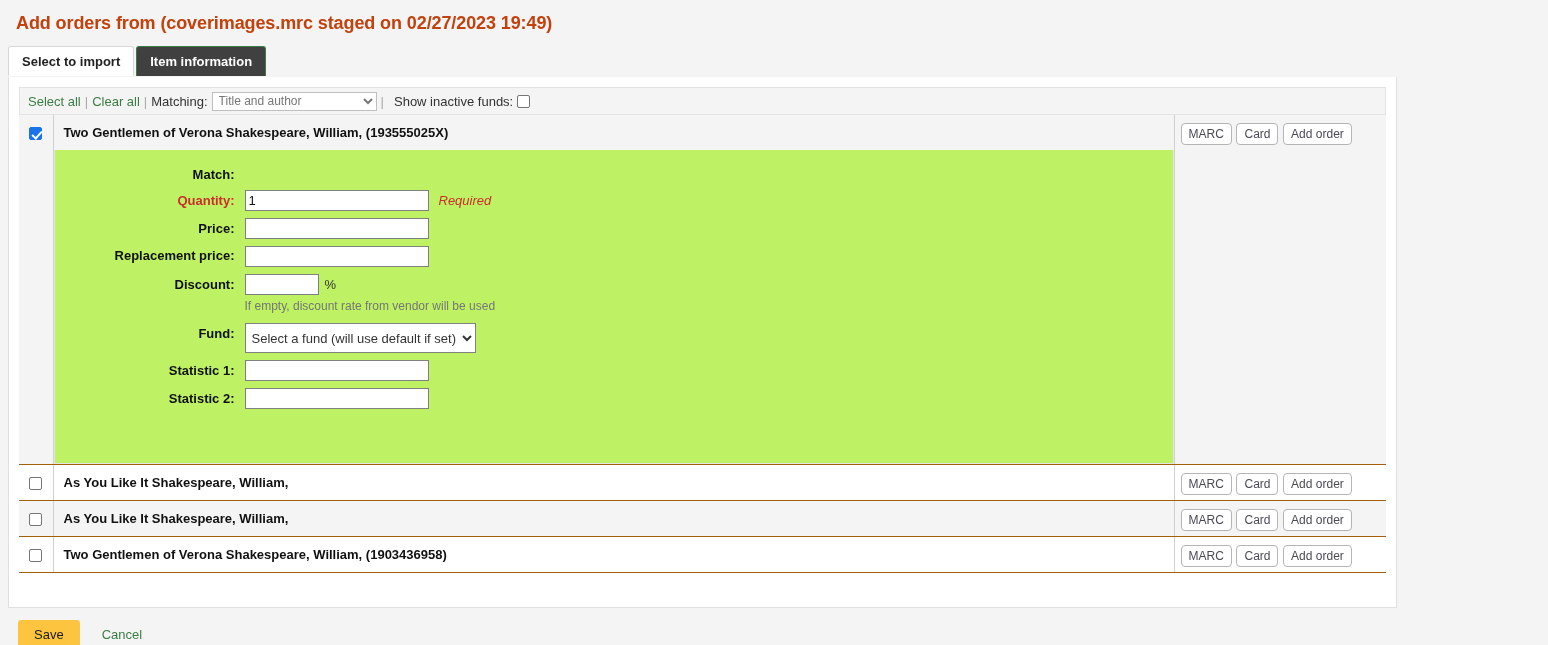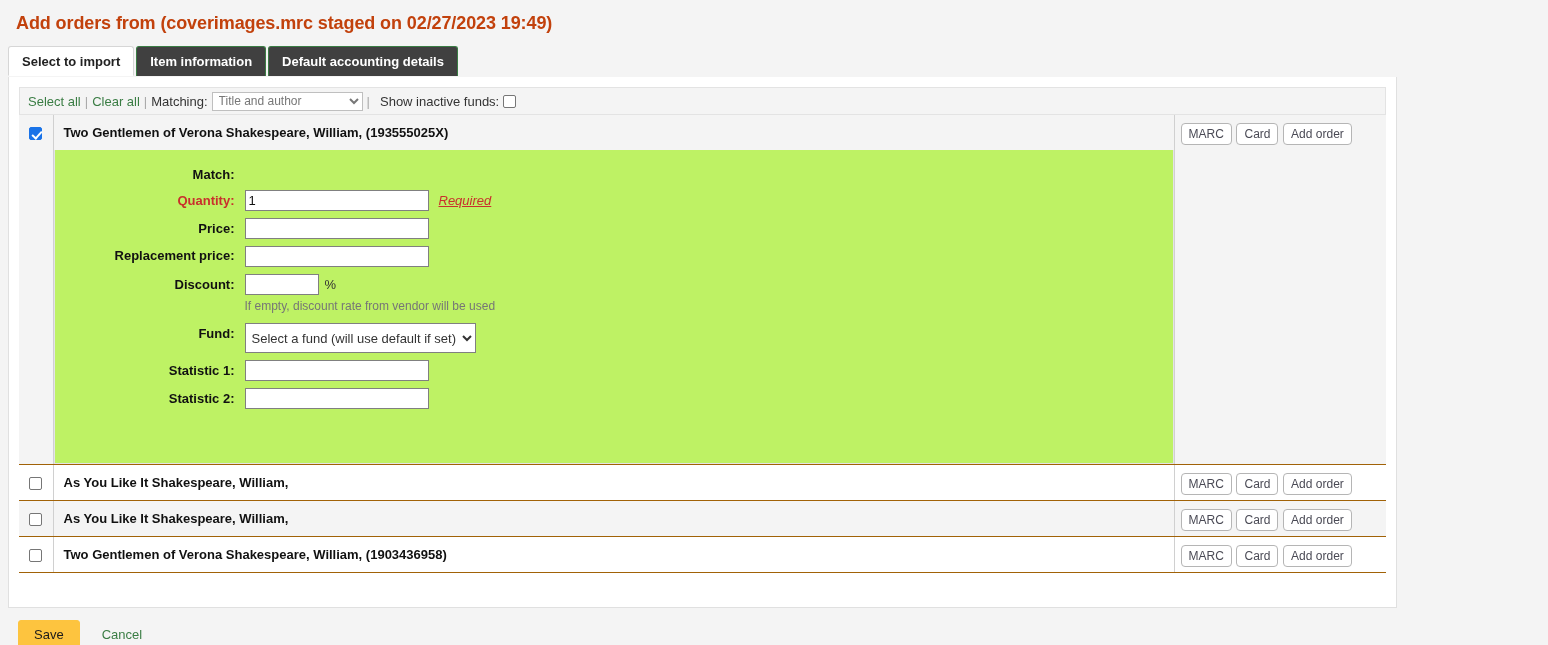--- a/index.html
+++ b/index.html
@@ -80,21 +80,21 @@
     color: #333;
   }
   .toolbar a {
     color: #3a7d44;
     text-decoration: none;
     cursor: pointer;
   }
   .sep { color: #a9a9a9; margin: 0 4px; }
   .toolbar label { margin-right: 4px; }
   select.matching {
-    width: 151px;
+    width: 165px;
     height: 19px;
     font-size: 12px;
     color: #777;
     border: 1px solid #bfbfbf;
     background: #fff;
     padding: 0 2px;
     font-family: "Liberation Sans", sans-serif;
   }
   .cb {
     -webkit-appearance: none;
@@ -208,21 +208,20 @@
     padding: 0 3px;
     font-family: "Liberation Sans", sans-serif;
     color: #111;
   }
   input.small { width: 74px; }
   .req-note {
     color: #c9302c;
     font-style: italic;
     font-size: 13px;
     margin-left: 10px;
-    text-decoration: underline;
   }
   .pct { margin-left: 6px; font-size: 13px; color: #333; }
   .hint {
     font-size: 12px;
     color: #767676;
     margin-top: 4px;
     margin-left: 0px;
   }
   select.fund {
     height: 30px;
@@ -262,21 +261,20 @@
   }
 </style>
 </head>
 <body>
 
 <h1 class="page-title">Add orders from (coverimages.mrc staged on 02/27/2023 19:49)</h1>
 
 <div class="tabs">
   <div class="tab active">Select to import</div>
   <div class="tab">Item information</div>
-  <div class="tab">Default accounting details</div>
 </div>
 
 <div class="panel">
 
   <div class="toolbar">
     <a>Select all</a>
     <span class="sep">|</span>
     <a>Clear all</a>
     <span class="sep">|</span>
     <label>Matching:</label>

